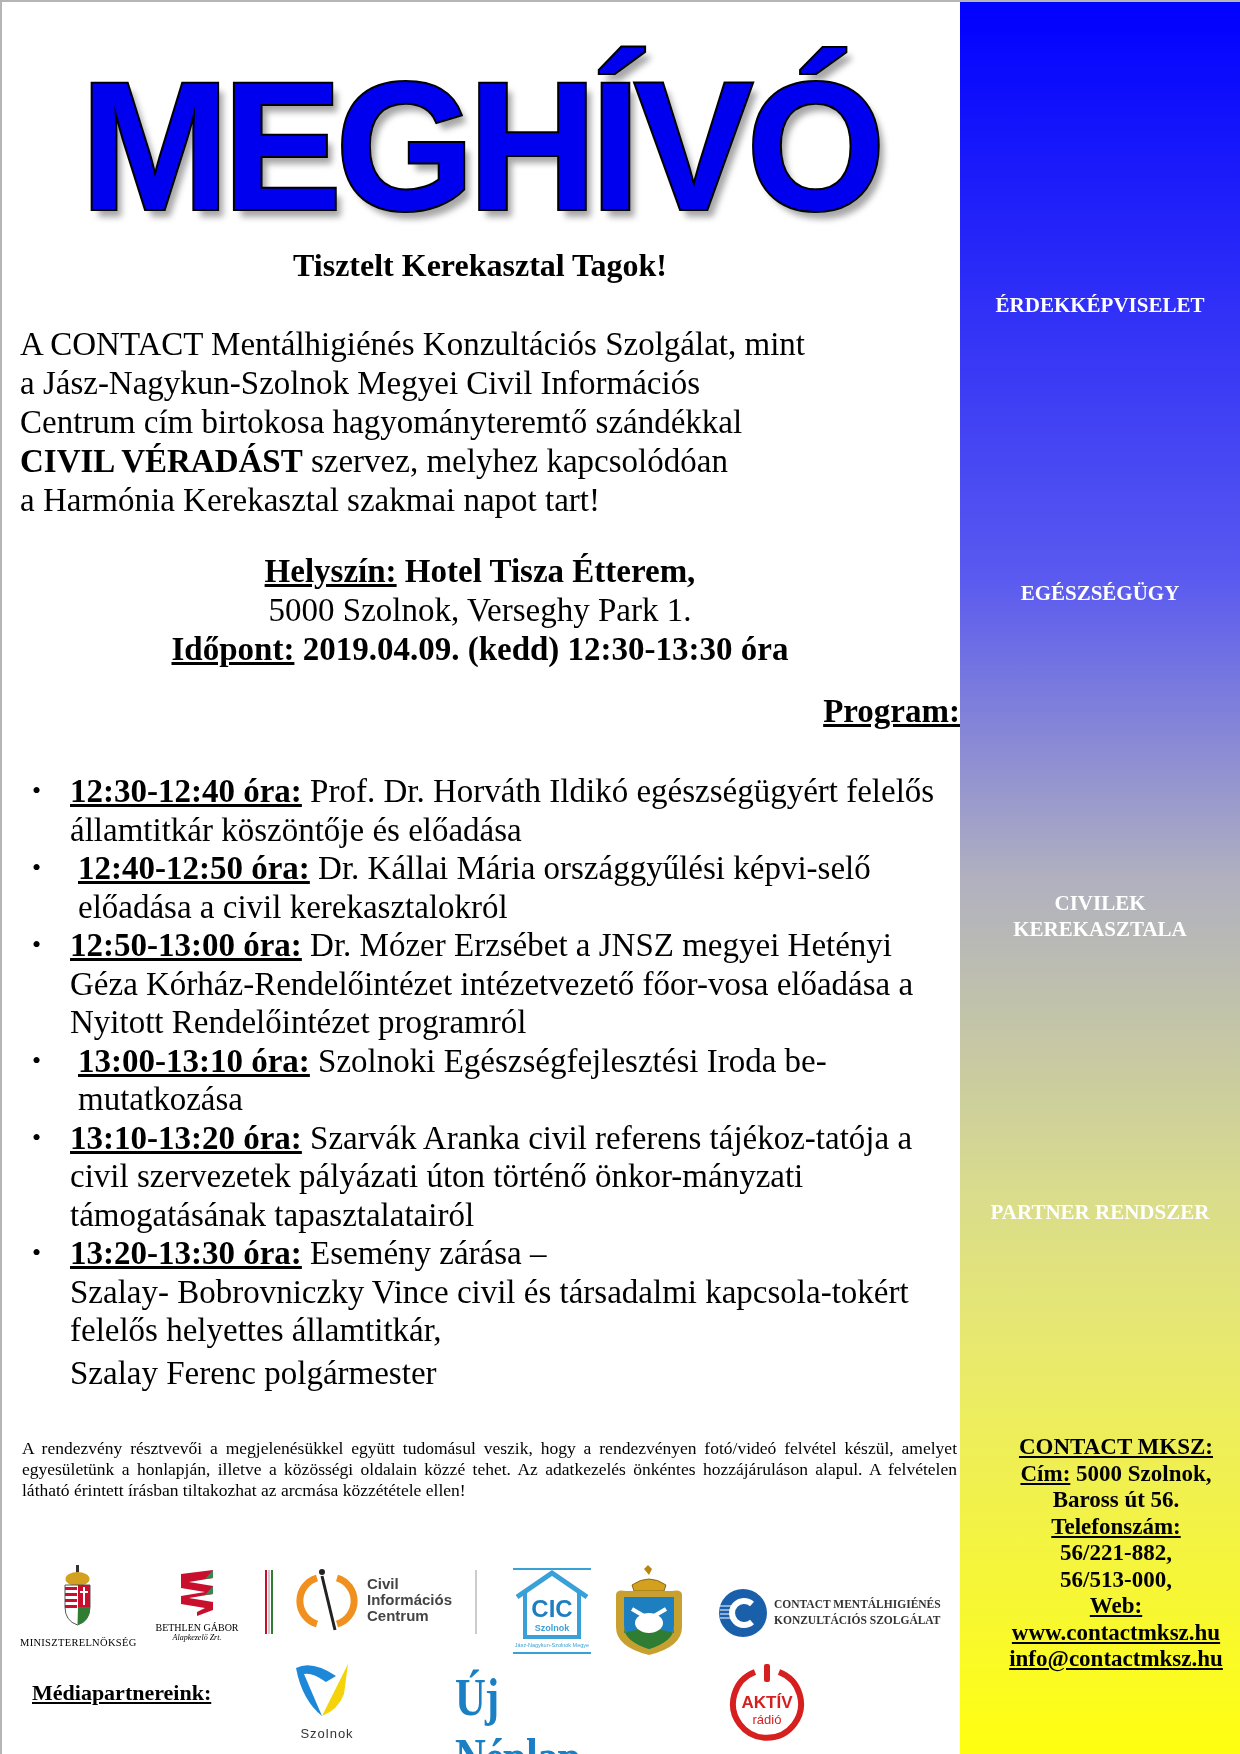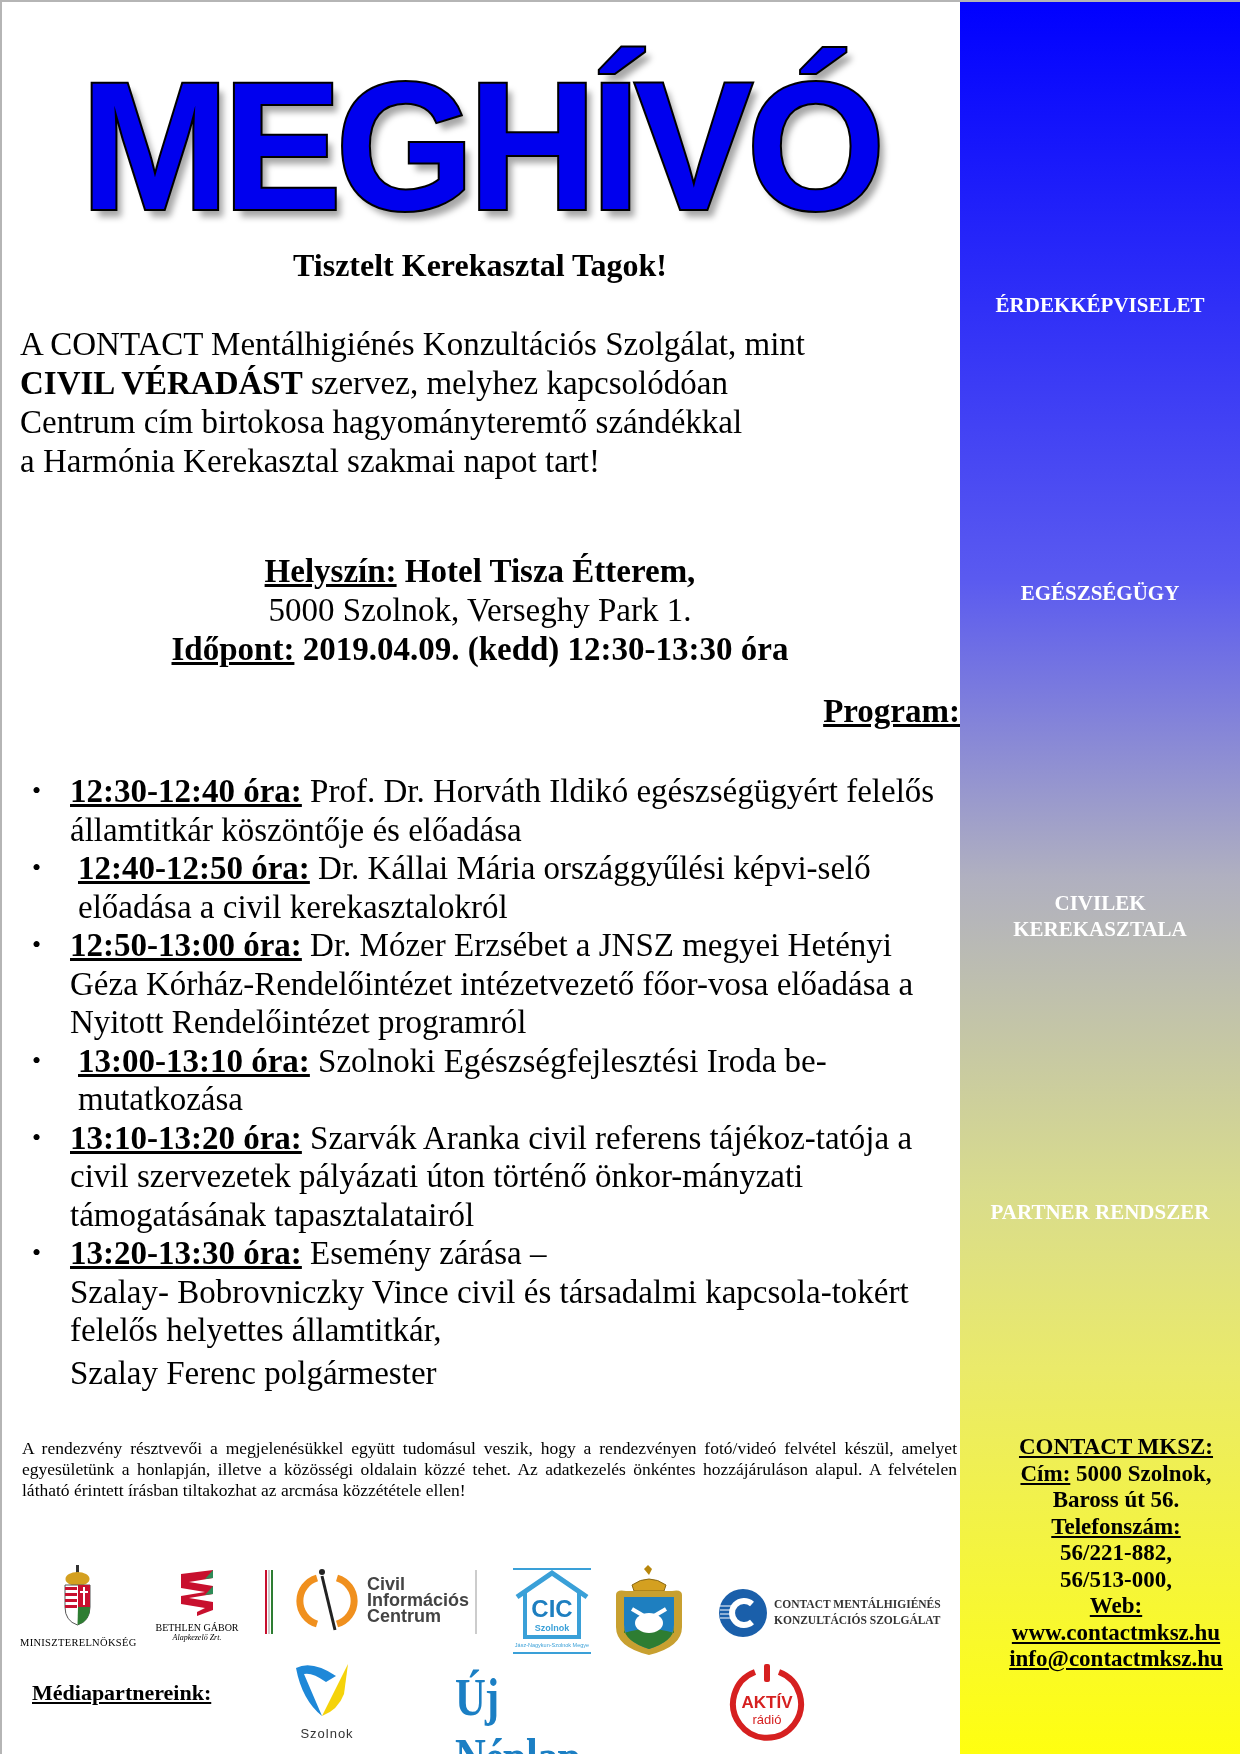--- a/index.html
+++ b/index.html
@@ -57,22 +57,23 @@
     <div class="u">www.contactmksz.hu</div>
     <div class="u">info@contactmksz.hu</div>
   </div>
 </div>
 
 <div class="title">MEGHÍVÓ</div>
 <div class="greet">Tisztelt Kerekasztal Tagok!</div>
 
 <div class="intro">
   <div>A CONTACT Mentálhigiénés Konzultációs Szolgálat, mint</div>
+  <div>a Jász-Nagykun-Szolnok Megyei Civil Információs</div>
+  <div>Centrum cím birtokosa hagyományteremtő szándékkal</div>
   <div><b>CIVIL VÉRADÁST</b><span> szervez, melyhez kapcsolódóan</span></div>
-  <div>Centrum cím birtokosa hagyományteremtő szándékkal</div>
   <div>a Harmónia Kerekasztal szakmai napot tart!</div>
 </div>
 
 <div class="venue">
   <div><b class="u">Helyszín:</b><b> Hotel Tisza Étterem,</b></div>
   <div>5000 Szolnok, Verseghy Park 1.</div>
   <div><b class="u">Időpont:</b><b> 2019.04.09. (kedd) 12:30-13:30 óra</b></div>
 </div>
 
 <div class="prog-head">Program:</div>
@@ -119,21 +120,21 @@
 <div class="logo" style="left:265px;top:1568px;width:215px;height:70px;">
   <div style="position:absolute;left:0;top:2px;width:2px;height:64px;background:#c8102e;"></div>
   <div style="position:absolute;left:3px;top:2px;width:2px;height:64px;background:#ccc;"></div>
   <div style="position:absolute;left:6px;top:2px;width:2px;height:64px;background:#2e7d32;"></div>
   <svg style="position:absolute;left:30px;top:0;" width="64" height="66" viewBox="0 0 64 66">
     <path d="M22 10 A24 24 0 0 0 22 56" fill="none" stroke="#f0901e" stroke-width="7"></path>
     <path d="M42 10 A24 24 0 0 1 42 56" fill="none" stroke="#f0901e" stroke-width="7"></path>
     <circle cx="27" cy="4" r="3" fill="#222"></circle>
     <path d="M27 8 L40 62" stroke="#222" stroke-width="3"></path>
   </svg>
-  <div style="position:absolute;left:102px;top:8px;font-family:'Liberation Sans',sans-serif;font-weight:bold;font-size:18px;line-height:16px;color:#444;">
+  <div style="position:absolute;left:102px;top:8px;font-family:'Liberation Sans',sans-serif;font-weight:bold;font-size:15px;line-height:16px;color:#444;">
     <div>Civil</div>
     <div>Információs</div>
     <div>Centrum</div>
   </div>
   <div style="position:absolute;left:210px;top:2px;width:2px;height:64px;background:#ccc;"></div>
 </div>
 
 <div class="logo" style="left:507px;top:1565px;width:90px;height:90px;">
   <svg width="90" height="90" viewBox="0 0 90 90">
     <path d="M6 4 H84" stroke="#3aa0d8" stroke-width="2"></path>

